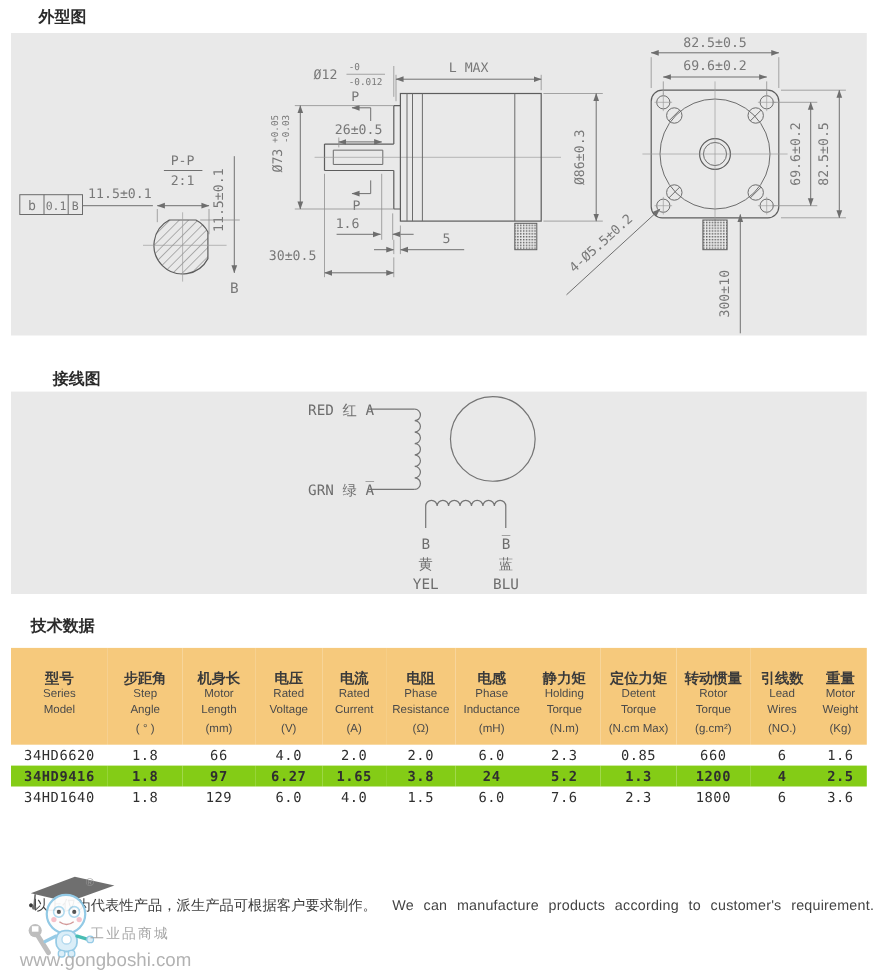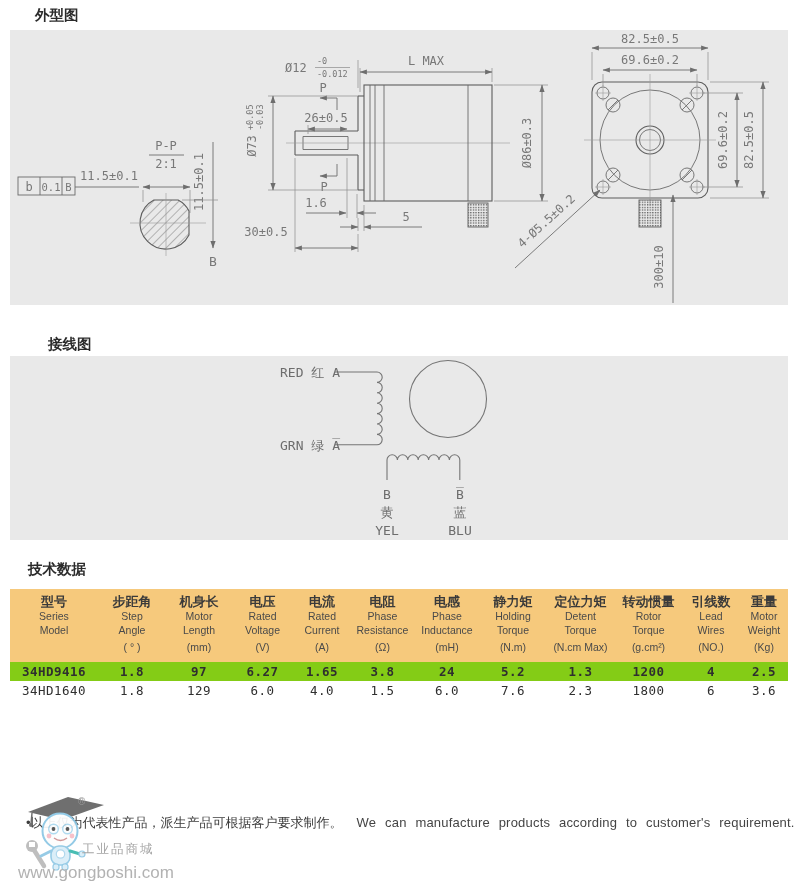--- a/index.html
+++ b/index.html
@@ -11,21 +11,21 @@
   .dt{font-family:"DejaVu Sans Mono",monospace;font-size:12px;fill:#787878;}
   .dts{font-family:"DejaVu Sans Mono",monospace;font-size:8.5px;fill:#787878;}
   .dtb{font-family:"DejaVu Sans Mono",monospace;font-size:13px;fill:#6d6d6d;}
   .ol{stroke:#5d5d5d;stroke-width:1.1;fill:none;}
   .ol2{stroke:#6a6a6a;stroke-width:0.9;fill:none;}
   .dim{stroke:#6e6e6e;stroke-width:0.9;fill:none;}
   .ext{stroke:#8d8d8d;stroke-width:0.7;fill:none;}
   .cl{stroke:#9a9a9a;stroke-width:0.6;fill:none;}
   
   table.specs{border-collapse:collapse;table-layout:fixed;width:778px;}
-  table.specs th{background:#f6c97c;vertical-align:top;padding:4px 0 8px 0;font-weight:normal;}
+  table.specs th{background:#f6c97c;vertical-align:top;padding:19px 0 8px 0;font-weight:normal;}
   .h-cn{font-size:13px;font-weight:bold;color:#3a3a3a;line-height:17px;}
   .h-en{font-size:10.5px;color:#4a4a4a;line-height:13.5px;}
   .h-u{font-size:10.5px;color:#4a4a4a;line-height:14px;padding-top:3px;}
   table.specs td{height:19px;text-align:center;font-family:"DejaVu Sans Mono",monospace;
     font-size:12.5px;color:#2f2f2f;letter-spacing:0.5px;padding:0;}
   tr.stripe td{background:#84cc16;font-weight:bold;}
   
   .footnote{font-size:13px;color:#3c3c3c;white-space:nowrap;}
   .footnote .en{margin-left:14px;word-spacing:5px;letter-spacing:0.2px;color:#444;margin-top:16px;}
   .wm-text{font-family:"Liberation Sans",sans-serif;}
@@ -348,20 +348,34 @@
           </th>
           <th>
             <div class="h-cn">重量</div>
             <div class="h-en">Motor</div>
             <div class="h-en">Weight</div>
             <div class="h-u">(Kg)</div>
           </th>
         </tr>
       </thead>
     <tbody id="specs-body">
+        <tr>
+          <td>34HD6620</td>
+          <td>1.8</td>
+          <td>66</td>
+          <td>4.0</td>
+          <td>2.0</td>
+          <td>2.0</td>
+          <td>6.0</td>
+          <td>2.3</td>
+          <td>0.85</td>
+          <td>660</td>
+          <td>6</td>
+          <td>1.6</td>
+        </tr>
         <tr class="stripe">
           <td>34HD9416</td>
           <td>1.8</td>
           <td>97</td>
           <td>6.27</td>
           <td>1.65</td>
           <td>3.8</td>
           <td>24</td>
           <td>5.2</td>
           <td>1.3</td>

